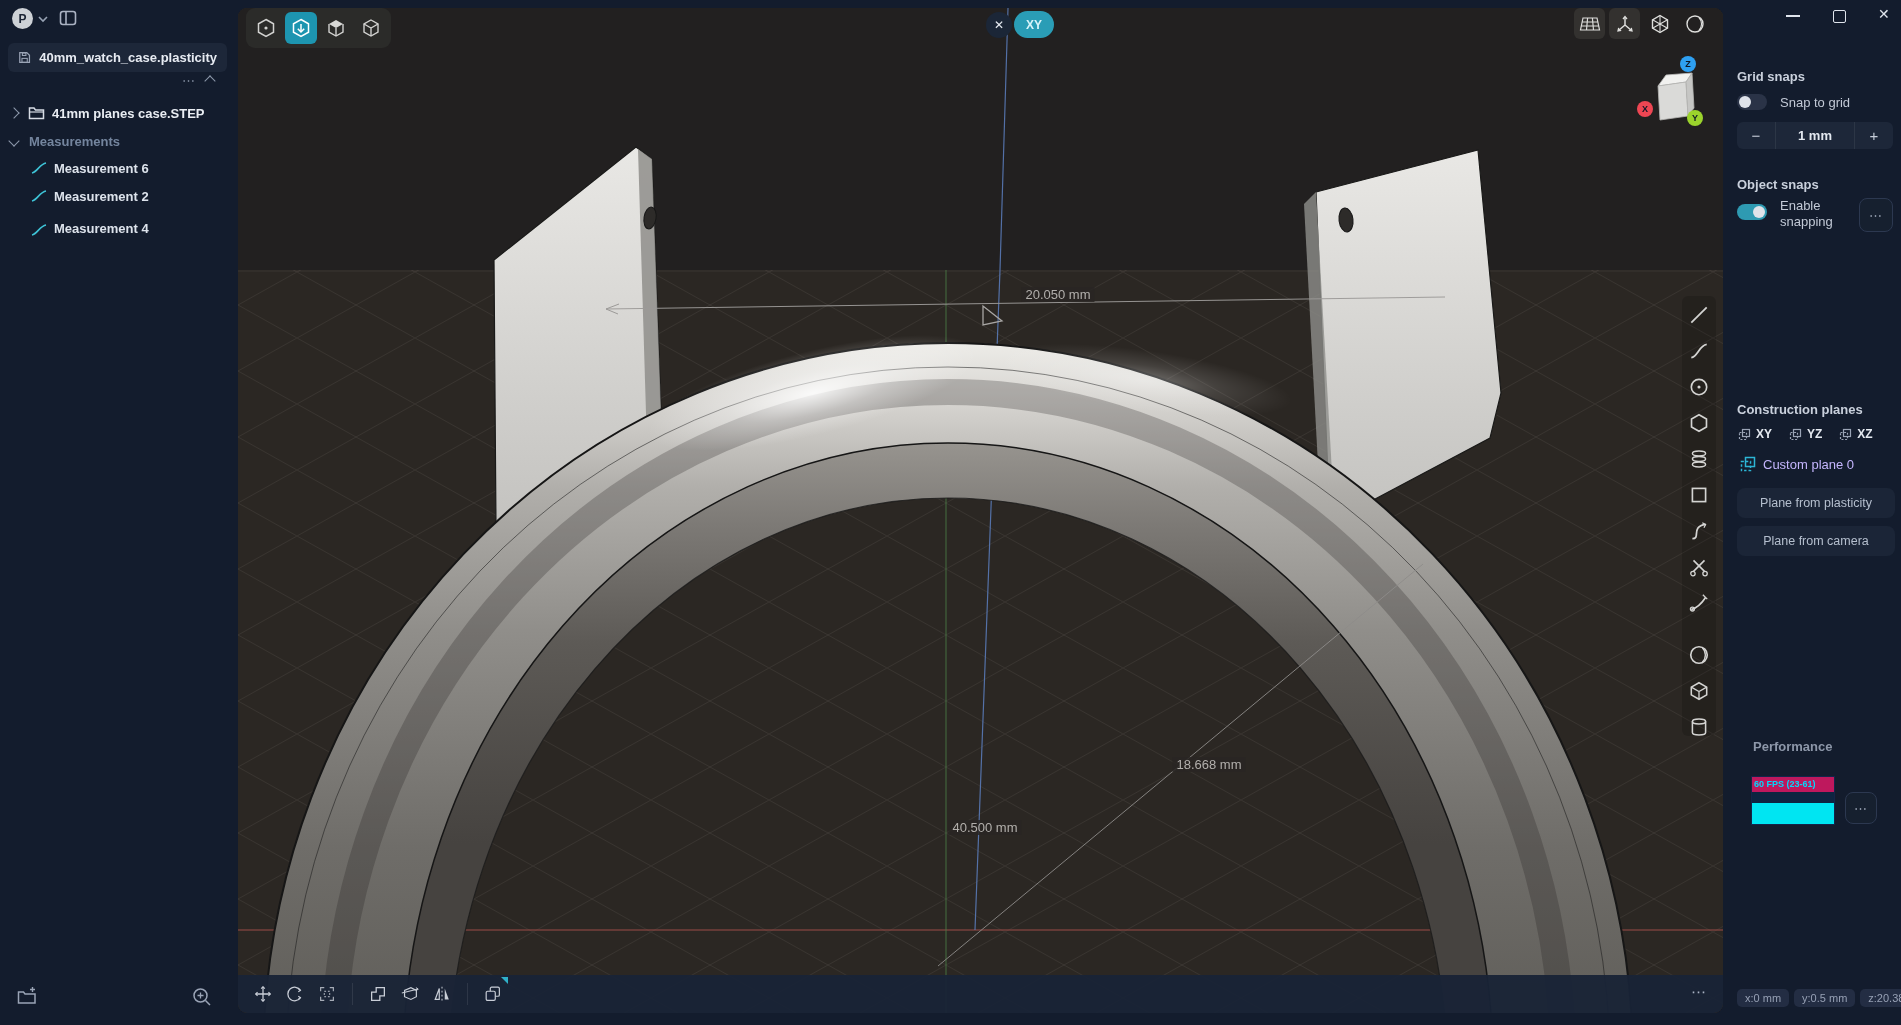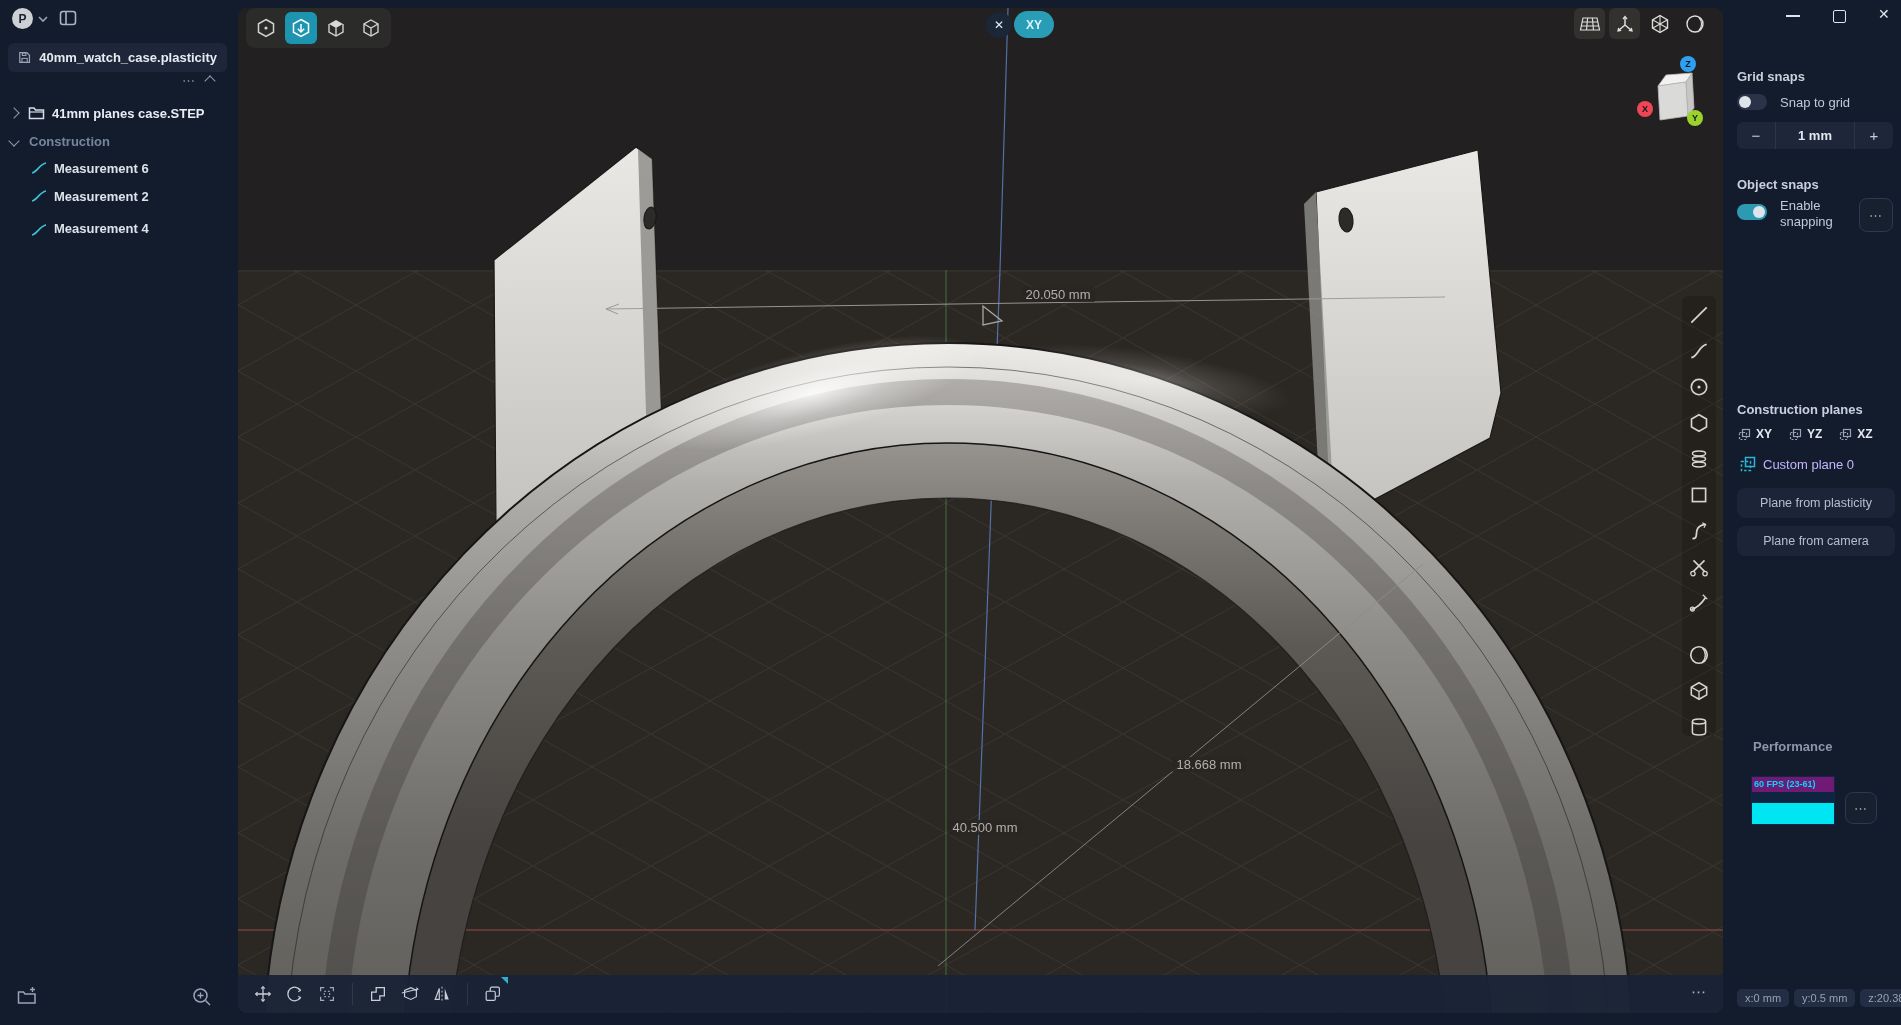--- a/index.html
+++ b/index.html
@@ -75,21 +75,21 @@
   .stepper .minus,.stepper .plus{width:38px;font-size:15px;color:#c6cdd9;}
   .stepper .val{flex:1;border-left:1px solid rgba(255,255,255,.07);border-right:1px solid rgba(255,255,255,.07);font-weight:600;}
   .more-btn{width:32px;height:32px;border:1px solid #2c3850;border-radius:8px;background:#16202f;
             color:#aab3c4;display:flex;align-items:center;justify-content:center;font-size:13px;letter-spacing:1px;}
   .plane-item{display:flex;align-items:center;gap:5px;}
   .plane-item .plbl{font-size:12px;font-weight:700;color:#e4e9f0;}
   .panel-btn{left:1737px;width:158px;height:30px;background:#1b2537;border-radius:8px;color:#b5bfce;
              font-size:12.5px;display:flex;align-items:center;justify-content:center;}
   .perf-title{font-size:13px;font-weight:700;color:#8d97a9;}
   .fps-widget{left:1751px;top:776px;width:82px;border:1px solid #14244a;}
-  .fps-label{height:15px;line-height:15px;background:#701a75;color:#00d9ff;font-size:9px;font-weight:700;
+  .fps-label{height:15px;line-height:15px;background:#be185d;color:#00d9ff;font-size:9px;font-weight:700;
              padding:0 2px;white-space:nowrap;overflow:hidden;}
   .fps-mid{height:11px;background:#0e2440;}
   .fps-bar{height:21px;background:#00e5f2;}
   .coords{left:1737px;top:989px;display:flex;gap:5px;}
   .coord-pill{background:#232d43;border-radius:5px;padding:3px 8px;font-size:11px;color:#97a1b5;white-space:nowrap;}
 </style>
 </head>
 <body>
 
 <div class="abs" style="left:0;top:0;width:238px;height:1025px;">
@@ -122,21 +122,21 @@
     <span class="chev right" style="margin-right:10px;"></span>
     <svg width="17" height="14" viewBox="0 0 17 14" style="margin-right:7px;">
         <path d="M1.5,2 h4.5 l1.5,2 h8 v8.5 h-14 z" fill="none" stroke="#d7dce5" stroke-width="1.5"></path>
         <path d="M1.5,6 h14" stroke="#d7dce5" stroke-width="1.2"></path>
       </svg>
     <span class="lbl root-lbl">41mm planes case.STEP</span>
   </div>
 
   <div class="abs trow" style="top:129px;left:10px;">
     <span class="chev down" style="margin-right:11px;"></span>
-    <span class="lbl group-lbl">Construction</span>
+    <span class="lbl group-lbl">Measurements</span>
   </div>
 
   <div class="abs trow" style="top:156px;left:31px;">
     <svg width="16" height="12" viewBox="0 0 16 12" style="margin-right:7px;">
         <path d="M1,11 C6,10 9,2 15,1" fill="none" stroke="#3ec3d6" stroke-width="1.6"></path>
       </svg>
     <span class="lbl meas-lbl">Measurement 6</span>
   </div>
   <div class="abs trow" style="top:184px;left:31px;">
     <svg width="16" height="12" viewBox="0 0 16 12" style="margin-right:7px;">

